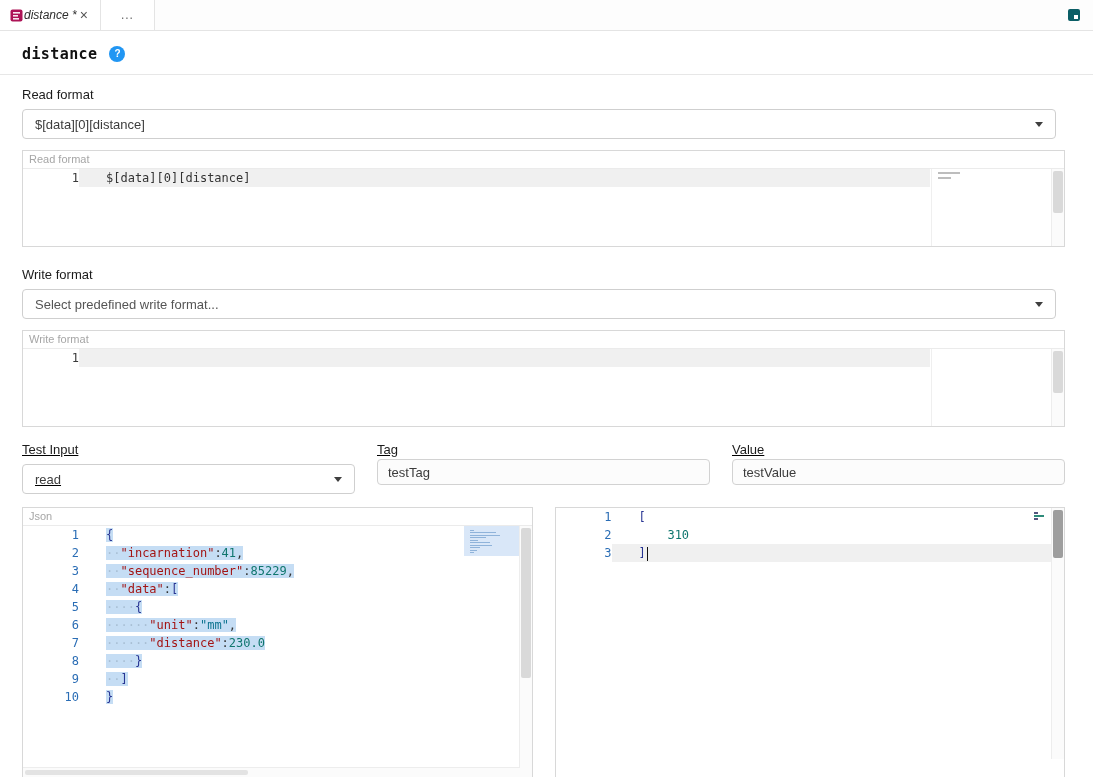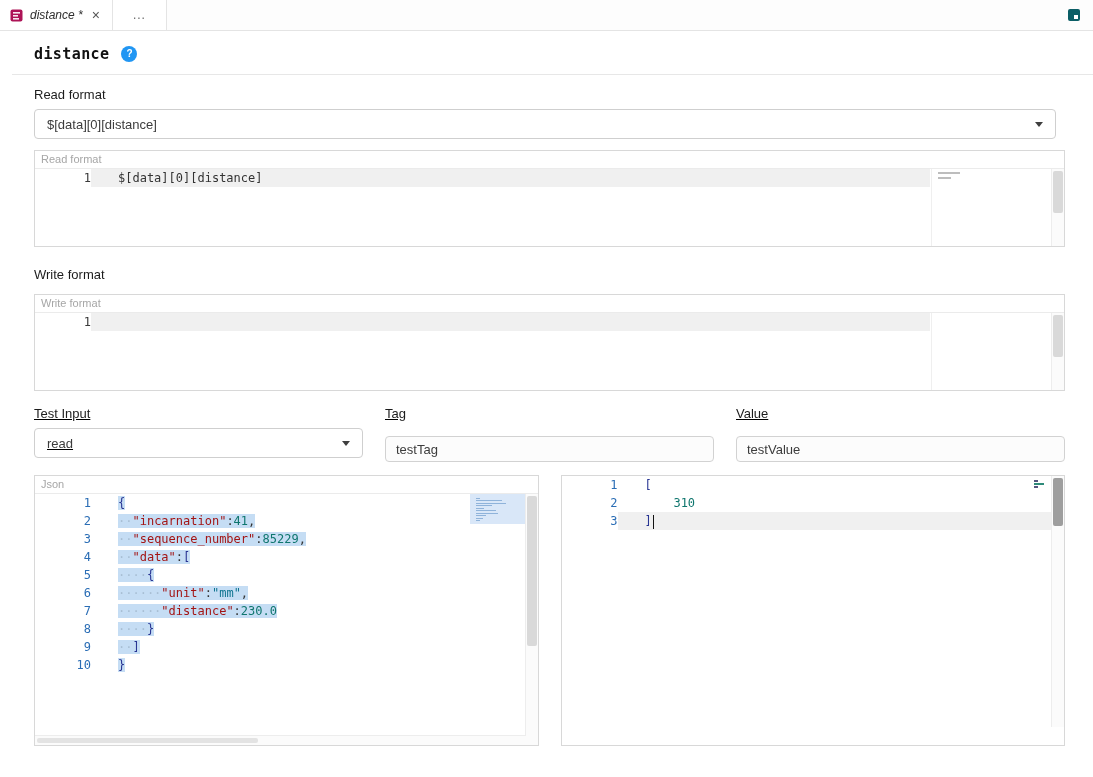--- a/index.html
+++ b/index.html
@@ -3,49 +3,49 @@
 <meta charset="utf-8">
 <style>
   * { margin:0; padding:0; box-sizing:border-box; }
   html,body { width:1093px; height:777px; overflow:hidden; background:#fff;
               font-family:"Liberation Sans", sans-serif; }
 
   
   .tabbar { height:31px; border-bottom:1px solid #e4e4e4; display:flex; align-items:stretch; background:#fdfdfd; }
   .tab { display:flex; align-items:center; padding:0 10px; border-right:1px solid #e4e4e4; background:#fff; cursor:pointer; }
   .tab.active .tab-label { font-style:italic; }
-  .tab-label { font-size:12px; color:#2e2e2e; margin:0 7px; }
+  .tab-label { font-size:12px; color:#2e2e2e; margin:0 1px; }
   .tab-close { font-size:14px; color:#555; line-height:1; padding:0 2px; }
   .tab.more { padding:0 20px; }
   .tab.more span { font-size:12px; color:#666; letter-spacing:1px; }
   .panel-btn { margin-left:auto; align-self:center; margin-right:13px; width:12px; height:12px;
                background:var(--panel_icon); border-radius:2px; position:relative; }
   .panel-btn::after { content:""; position:absolute; right:2px; bottom:2px; width:4px; height:4px; background:#fff; }
 
   
-  .content { padding:12px 28px 0 34px; }
+  .content { padding:12px 28px 0 22px; }
   .title-row { display:flex; align-items:center; height:21px; }
   h1 { font-family:"DejaVu Sans Mono", monospace; font-size:15px; font-weight:700;
        letter-spacing:0.4px; color:#111; }
   .help { width:16px; height:16px; border-radius:50%; background:var(--accent_help); color:#fff;
           font-size:10px; font-weight:bold; display:inline-flex; align-items:center;
           justify-content:center; margin-left:12px; cursor:pointer; }
   .rule { border-top:1px solid #e7e7e7; margin:10px -28px 0 -22px; }
 
   .field-label { margin-top:12px; font-size:13px; color:#1c1c1c; height:16px; }
 
   .select { display:flex; align-items:center; justify-content:space-between; padding:0 12px;
             height:30px; border:1px solid #cfcfcf; border-radius:4px; background:#fff;
             font-size:13px; color:#3c3c3c; margin-top:6px; cursor:pointer; }
   .select.wide { margin-right:9px; }
   .chevron { width:0; height:0; border-left:4px solid transparent; border-right:4px solid transparent;
              border-top:5px solid #3f3f3f; flex:none; }
 
   .tinput { width:100%; height:26px; border:1px solid #d2d2d2; border-radius:4px; padding:0 10px;
-            font-size:13px; color:#3c3c3c; background:#fcfcfc; margin-top:14px;
+            font-size:13px; color:#3c3c3c; background:#fcfcfc; margin-top:1px;
             font-family:"Liberation Sans", sans-serif; }
   .test-row { display:flex; gap:22px; margin-top:15px; }
   .tcol { flex:1;text-decoration:underline; }
   .tcol .field-label { margin-top:0; }
 
   
   .editor { border:1px solid #d8d8d8; background:#fff; margin-top:11px;
             font-family:"DejaVu Sans Mono", monospace; font-size:12px; }
   .editor.top { height:97px; }
   .ed-label { font-family:"Liberation Sans", sans-serif; font-size:11px; color:#a6a6a6;
@@ -141,20 +141,24 @@
         <div class="mm-dash" style="width:22px"></div>
         <div class="mm-dash" style="width:13px"></div>
       </div>
       <div class="vscroll">
         <div class="vthumb" style="top:2px;height:42px"></div>
       </div>
     </div>
   </div>
 
   <div class="field-label" style="margin-top:20px">Write format</div>
+  <div class="select wide">
+    <span style="color:#555">Select predefined write format...</span>
+    <span class="chevron"></span>
+  </div>
 
   <div class="editor top dark-gutter">
     <div class="ed-label">Write format</div>
     <div class="ed-body">
       <div class="lines">
           <div class="line active">
             <span class="gutter">1</span>
             <span class="code"><span></span></span>
           </div>
         </div>

